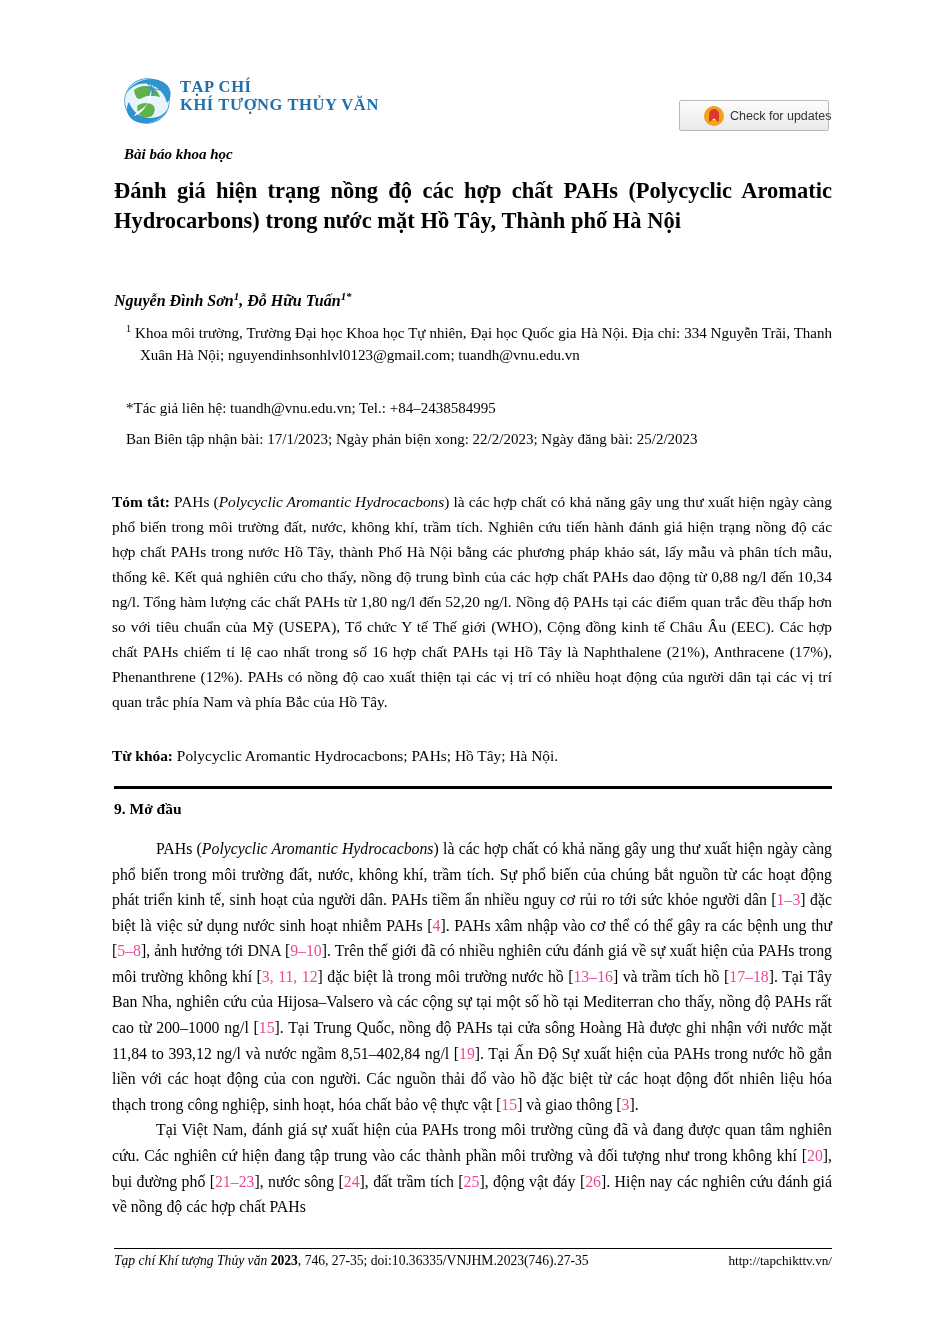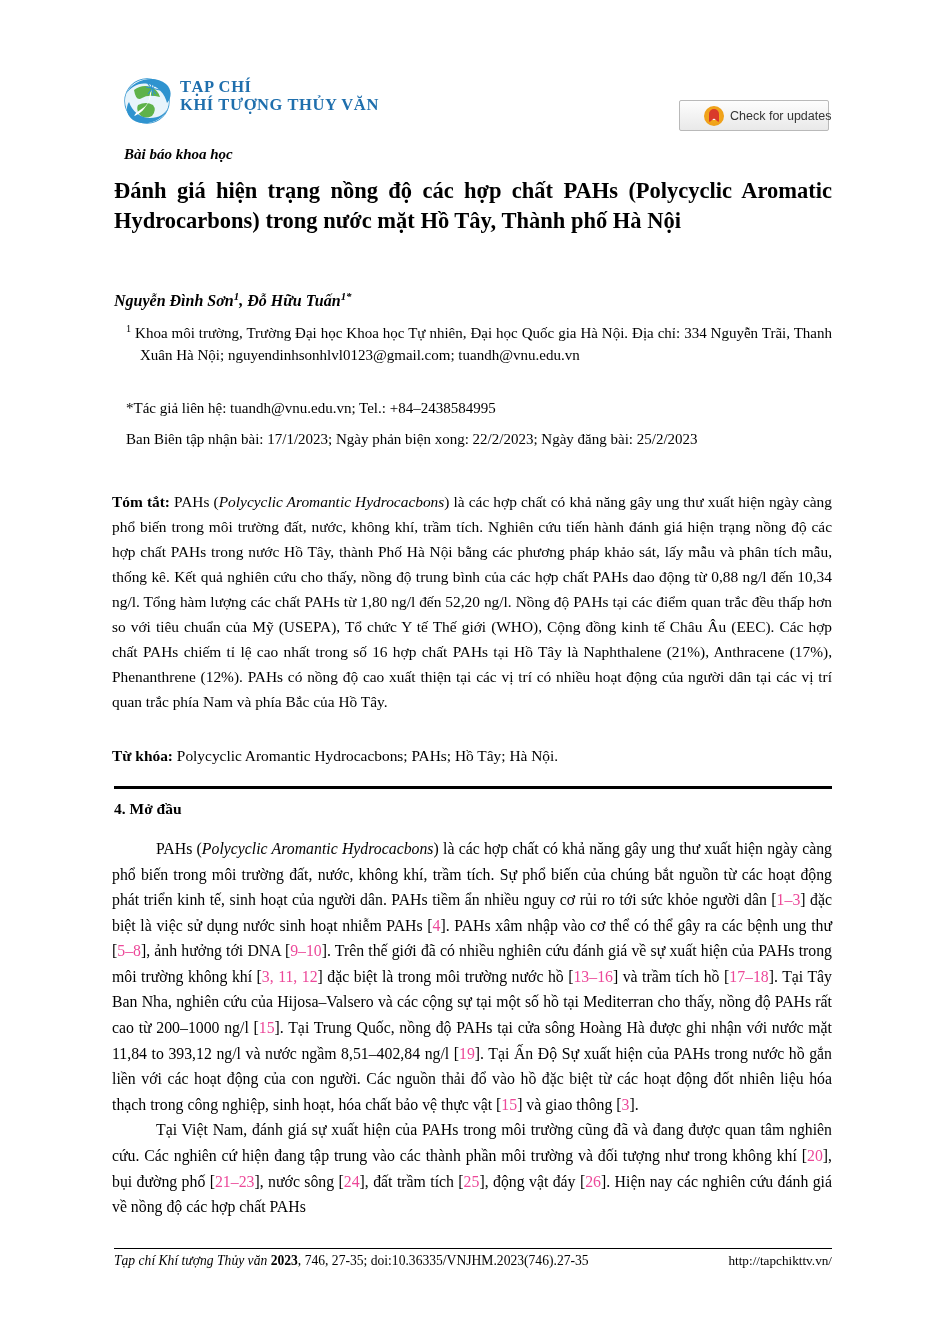--- a/index.html
+++ b/index.html
@@ -292,21 +292,21 @@
     <div class="corresponding">*Tác giả liên hệ: tuandh@vnu.edu.vn; Tel.: +84–2438584995</div>
 
     <div class="received">Ban Biên tập nhận bài: 17/1/2023; Ngày phản biện xong: 22/2/2023; Ngày đăng bài: 25/2/2023</div>
 
     <div class="abstract"><b>Tóm tắt:</b> PAHs (<i>Polycyclic Aromantic Hydrocacbons</i><span>) là các hợp chất có khả năng gây ung thư xuất hiện ngày càng phổ biến trong môi trường đất, nước, không khí, trầm tích. Nghiên cứu tiến hành đánh giá hiện trạng nồng độ các hợp chất PAHs trong nước Hồ Tây, thành Phố Hà Nội bằng các phương pháp khảo sát, lấy mẫu và phân tích mẫu, thống kê. Kết quả nghiên cứu cho thấy, nồng độ trung bình của các hợp chất PAHs dao động từ 0,88 ng/l đến 10,34 ng/l. Tổng hàm lượng các chất PAHs từ 1,80 ng/l đến 52,20 ng/l. Nồng độ PAHs tại các điểm quan trắc đều thấp hơn so với tiêu chuẩn của Mỹ (USEPA), Tổ chức Y tế Thế giới (WHO), Cộng đồng kinh tế Châu Âu (EEC). Các hợp chất PAHs chiếm tỉ lệ cao nhất trong số 16 hợp chất PAHs tại Hồ Tây là Naphthalene (21%), Anthracene (17%), Phenanthrene (12%). PAHs có nồng độ cao xuất thiện tại các vị trí có nhiều hoạt động của người dân tại các vị trí quan trắc phía Nam và phía Bắc của Hồ Tây.</span></div>
 
     <div class="keywords"><b>Từ khóa:</b><span> Polycyclic Aromantic Hydrocacbons; PAHs; Hồ Tây; Hà Nội.</span></div>
 
     <div class="rule"></div>
 
-    <div class="section-head">4. Mở đầu</div>
+    <div class="section-head">9. Mở đầu</div>
 
     <div class="body-text">
       <p>PAHs (<i>Polycyclic Aromantic Hydrocacbons</i>) là các hợp chất có khả năng gây ung thư xuất hiện ngày càng phổ biến trong môi trường đất, nước, không khí, trầm tích. Sự phổ biến của chúng bắt nguồn từ các hoạt động phát triển kinh tế, sinh hoạt của người dân. PAHs tiềm ẩn nhiều nguy cơ rủi ro tới sức khỏe người dân [<span class="ref">1–3</span>] đặc biệt là việc sử dụng nước sinh hoạt nhiễm PAHs [<span class="ref">4</span>]. PAHs xâm nhập vào cơ thể có thể gây ra các bệnh ung thư [<span class="ref">5–8</span>], ảnh hưởng tới DNA [<span class="ref">9–10</span>]. Trên thế giới đã có nhiều nghiên cứu đánh giá về sự xuất hiện của PAHs trong môi trường không khí [<span class="ref">3, 11, 12</span>] đặc biệt là trong môi trường nước hồ [<span class="ref">13–16</span>] và trầm tích hồ [<span class="ref">17–18</span>]. Tại Tây Ban Nha, nghiên cứu của Hijosa–Valsero và các cộng sự tại một số hồ tại Mediterran cho thấy, nồng độ PAHs rất cao từ 200–1000 ng/l [<span class="ref">15</span>]. Tại Trung Quốc, nồng độ PAHs tại cửa sông Hoàng Hà được ghi nhận với nước mặt 11,84 to 393,12 ng/l và nước ngầm 8,51–402,84 ng/l [<span class="ref">19</span>]. Tại Ấn Độ Sự xuất hiện của PAHs trong nước hồ gắn liền với các hoạt động của con người. Các nguồn thải đổ vào hồ đặc biệt từ các hoạt động đốt nhiên liệu hóa thạch trong công nghiệp, sinh hoạt, hóa chất bảo vệ thực vật [<span class="ref">15</span>] và giao thông [<span class="ref">3</span>].</p>
       <p>Tại Việt Nam, đánh giá sự xuất hiện của PAHs trong môi trường cũng đã và đang được quan tâm nghiên cứu. Các nghiên cứ hiện đang tập trung vào các thành phần môi trường và đối tượng như trong không khí [<span class="ref">20</span>], bụi đường phố [<span class="ref">21–23</span>], nước sông [<span class="ref">24</span>], đất trầm tích [<span class="ref">25</span>], động vật đáy [<span class="ref">26</span>]. Hiện nay các nghiên cứu đánh giá về nồng độ các hợp chất PAHs</p>
     </div>
 
     <div class="footer-rule"></div>
     <div class="footer">
       <div class="footer-left"><span>Tạp chí Khí tượng Thủy văn </span><b>2023</b><span class="norm">, 746, 27-35; doi:10.36335/VNJHM.2023(746).27-35</span></div>
       <div class="footer-right">http://tapchikttv.vn/</div>

